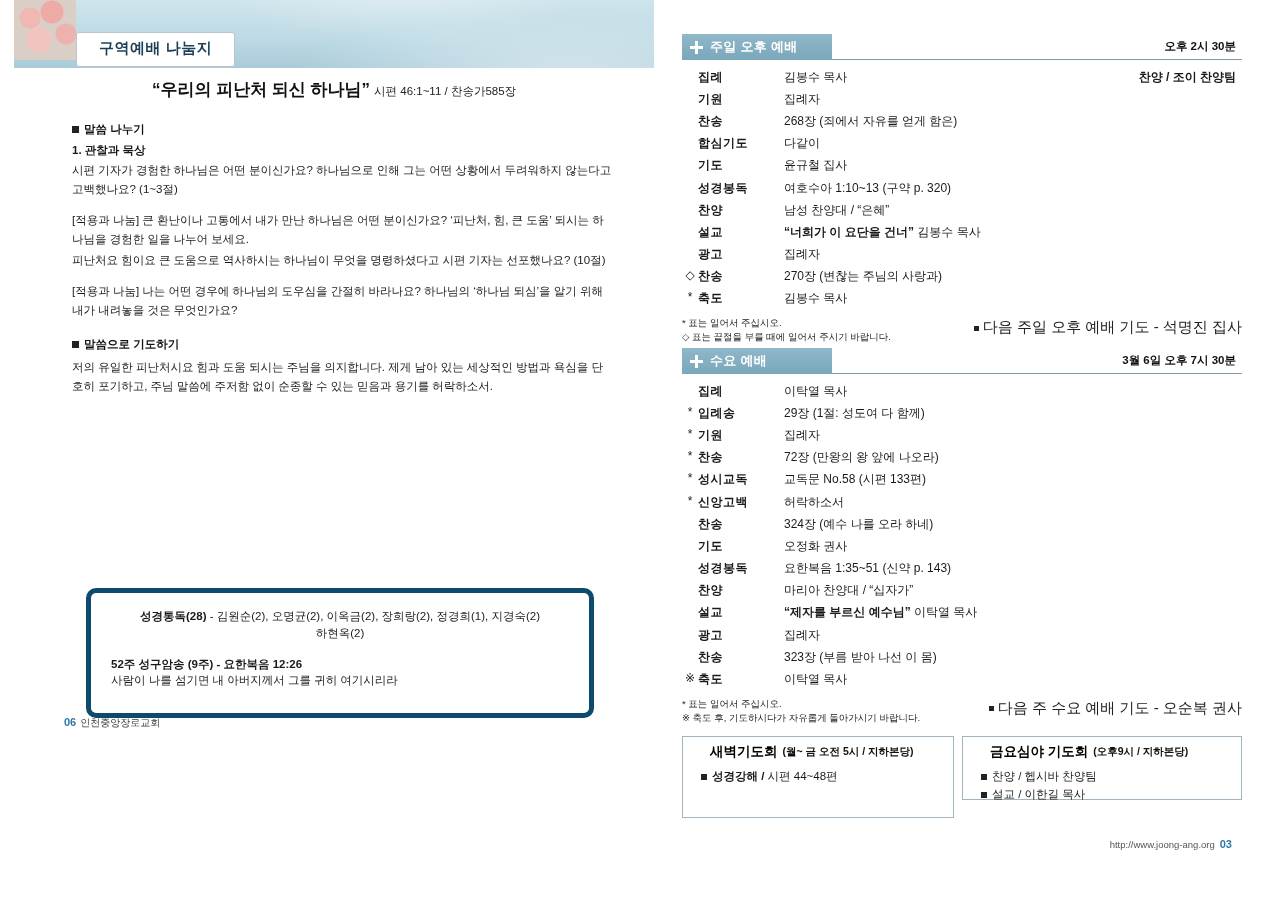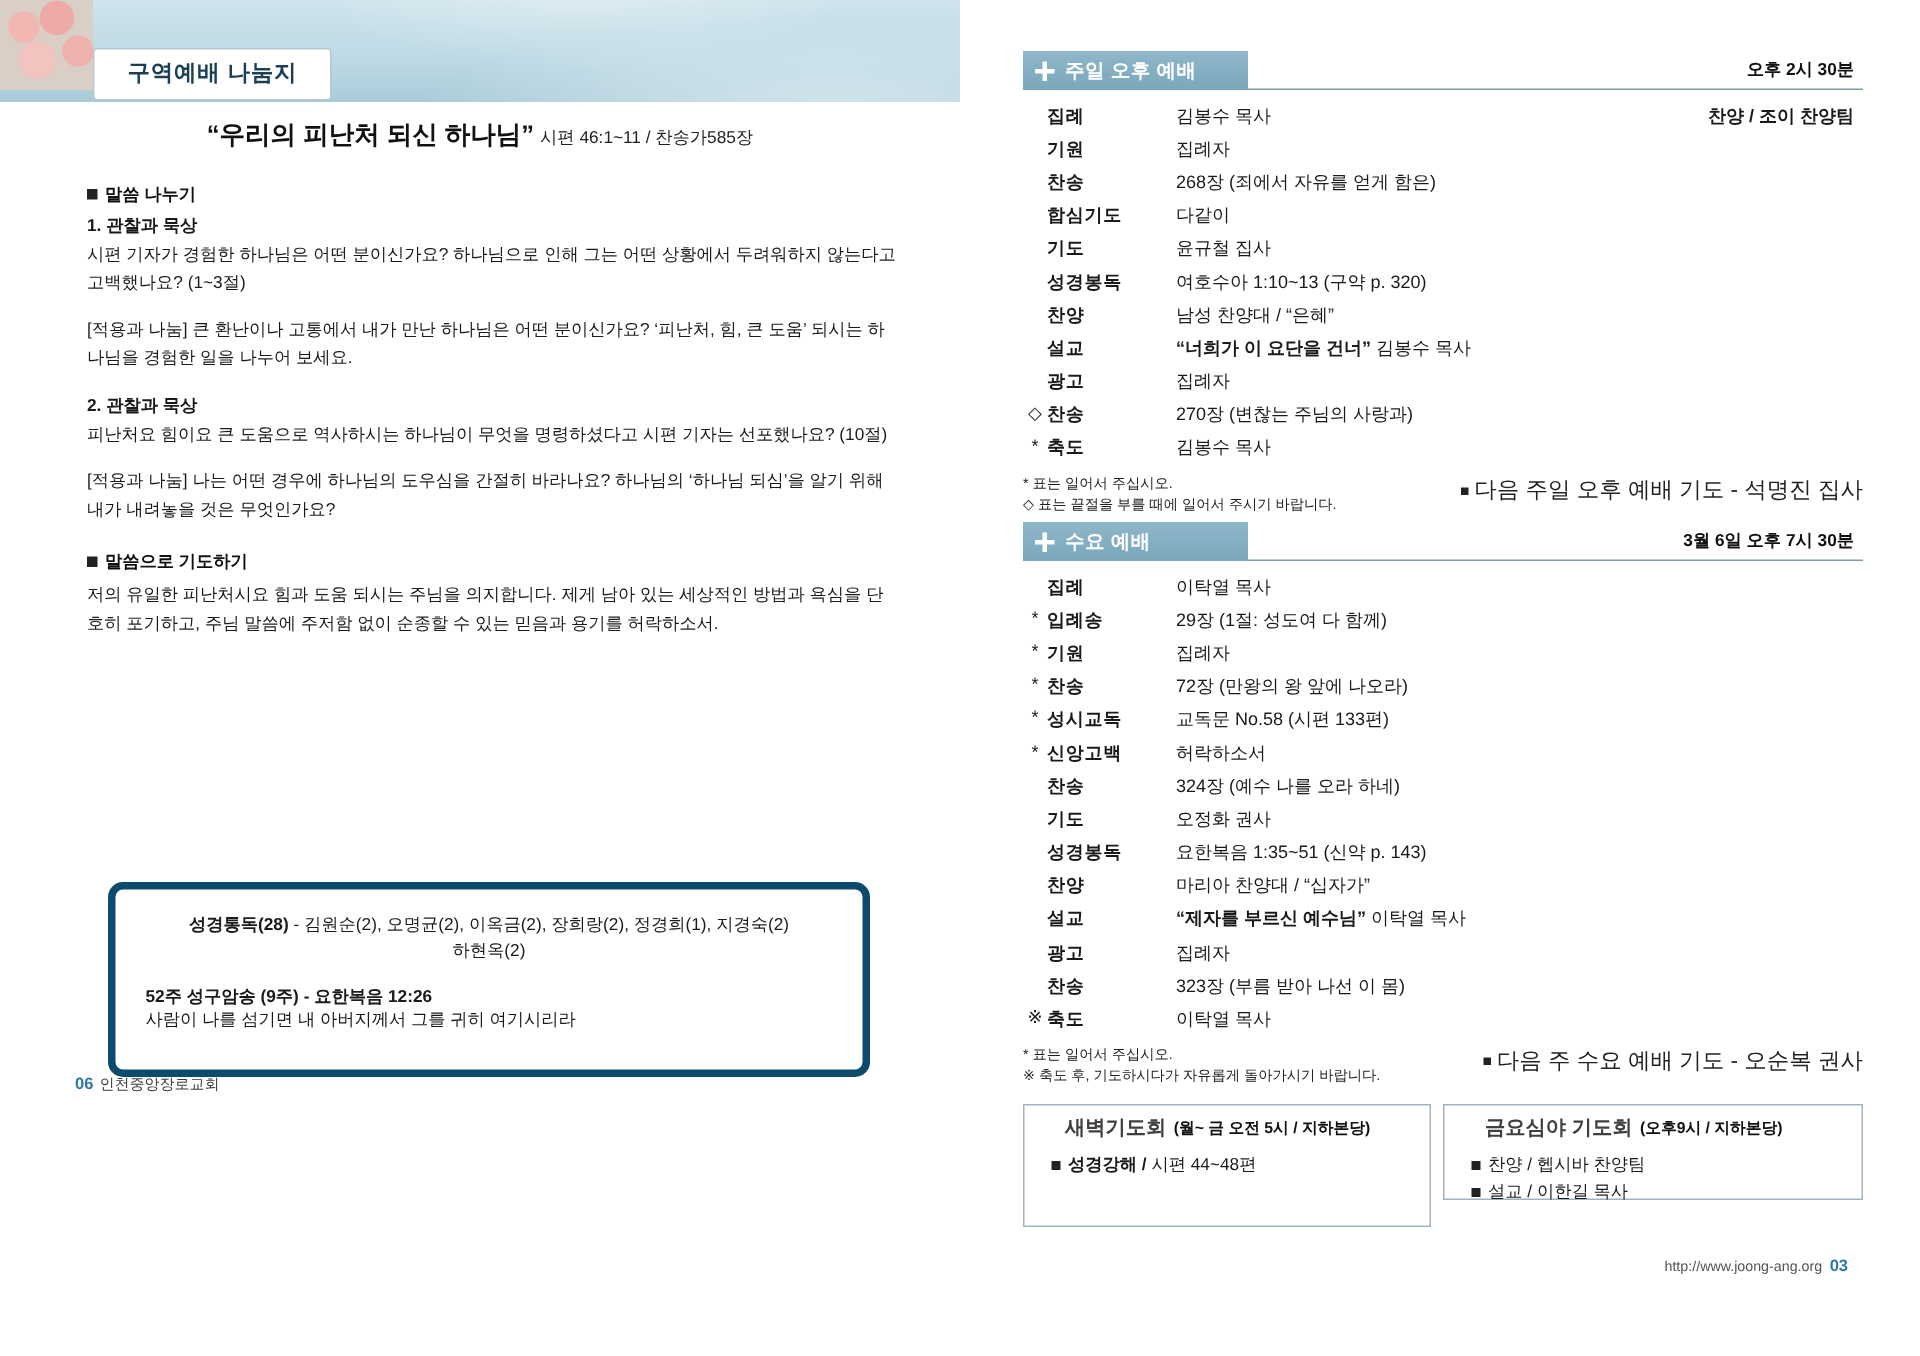--- a/index.html
+++ b/index.html
@@ -8,21 +8,21 @@
     width: 1280px; height: 904px;
     background: #ffffff;
     font-family: "Liberation Sans", "DejaVu Sans", sans-serif;
     color: #1a1a1a;
     position: relative;
     overflow: hidden;
   }
 
   
   #left-page {
-    position: absolute; left: 0; top: 0; width: 640px; height: 784px;
+    position: absolute; left: 14px; top: 0; width: 640px; height: 784px;
   }
   .left-header {
     position: absolute; left: 0; top: 0; width: 640px; height: 68px;
     background: linear-gradient(180deg,#cfe4ec 0%, #bcd9e4 60%, #a9cbd9 100%);
   }
   .left-header-swirl {
     position: absolute; right: 0; top: 0; width: 420px; height: 68px;
     background: radial-gradient(ellipse at 80% 120%, rgba(255,255,255,.55) 0%, rgba(255,255,255,0) 60%),
                 radial-gradient(ellipse at 40% -40%, rgba(255,255,255,.4) 0%, rgba(255,255,255,0) 55%);
   }
@@ -116,21 +116,21 @@
   td.val b { font-weight: bold; }
   .right-note { font-size: 12px; font-weight: bold; }
 
   .notes { margin-top: 6px; font-size: 9.5px; color: #222; line-height: 1.5; position: relative; }
   .notes .rightnote { position: absolute; right: 0; top: 0; font-size: 15px; }
   .notes .rightnote .sq { display: inline-block; width: 5px; height: 5px; background: #222; margin-right: 4px; vertical-align: middle; }
 
   
   .mini-box { position: absolute; border: 1px solid #9fb4bd; }
   .mini-head { display: flex; align-items: center; padding: 6px 8px 2px 8px; }
-  .mini-title { font-size: 13.5px; font-weight: bold; color: #404040; }
+  .mini-title { font-size: 13.5px; font-weight: bold; color: #000000; }
   .mini-sub { font-size: 10.5px; font-weight: bold; color: #111; margin-left: 5px; }
   .mini-body { padding: 6px 8px 8px 18px; font-size: 11.5px; }
   .mini-body .sq { display: inline-block; width: 6px; height: 6px; background: #222; margin-right: 5px; vertical-align: middle; }
   .mini-body b { font-weight: bold; }
 
   .right-footer {
     position: absolute; right: 48px; bottom: 54px;
     font-size: 9.5px; color: #555;
   }
   .right-footer .pg { color: #2f78a8; font-weight: bold; font-size: 11px; margin-left: 5px; }
@@ -151,21 +151,20 @@
   </div>
 
   <div class="left-body">
     <div class="sec-head"><span class="sq"></span><span>말씀 나누기</span></div>
 
     <div class="sub-head" style="margin-top:2px">1.  관찰과 묵상</div>
     <div class="para">시편 기자가 경험한 하나님은 어떤 분이신가요? 하나님으로 인해 그는 어떤 상황에서 두려워하지 않는다고 고백했나요? (1~3절)</div>
 
     <div class="para gap">[적용과 나눔] 큰 환난이나 고통에서 내가 만난 하나님은 어떤 분이신가요? ‘피난처, 힘, 큰 도움’ 되시는 하나님을 경험한 일을 나누어 보세요.</div>
 
-    <div class="sub-head">2. 관찰과 묵상</div>
     <div class="para">피난처요 힘이요 큰 도움으로 역사하시는 하나님이 무엇을 명령하셨다고 시편 기자는 선포했나요? (10절)</div>
 
     <div class="para gap">[적용과 나눔] 나는 어떤 경우에 하나님의 도우심을 간절히 바라나요? 하나님의 ‘하나님 되심’을 알기 위해 내가 내려놓을 것은 무엇인가요?</div>
 
     <div class="sec-head" style="margin-top:18px"><span class="sq"></span><span>말씀으로 기도하기</span></div>
     <div class="para">저의 유일한 피난처시요 힘과 도움 되시는 주님을 의지합니다. 제게 남아 있는 세상적인 방법과 욕심을 단호히 포기하고, 주님 말씀에 주저함 없이 순종할 수 있는 믿음과 용기를 허락하소서.</div>
   </div>
 
   <div class="box-reading">
     <div class="box-line1">

